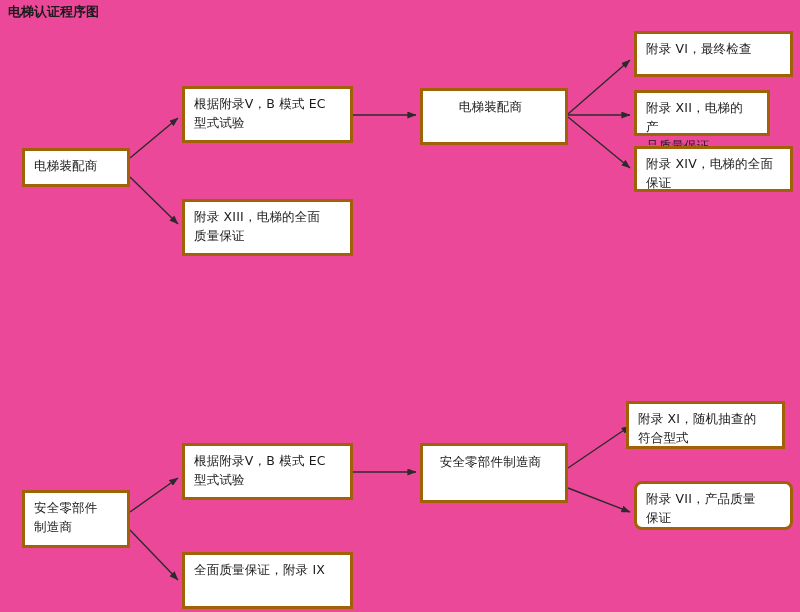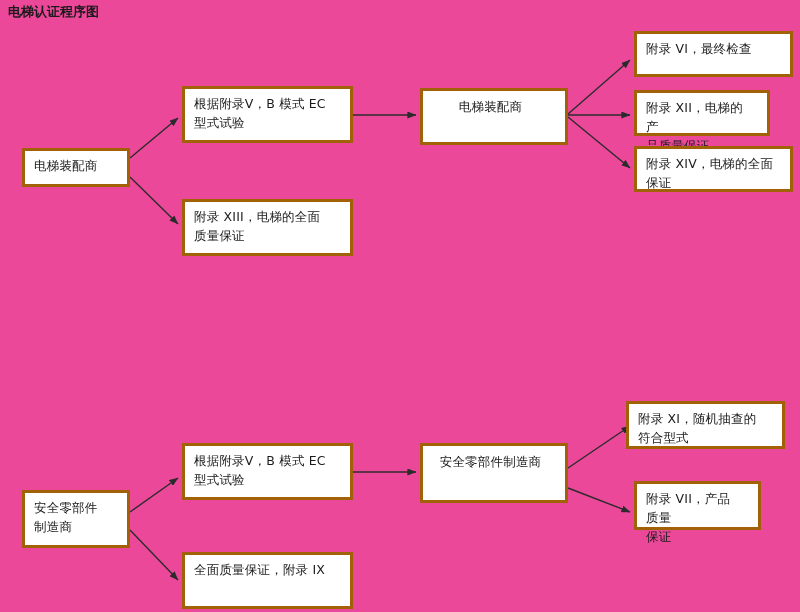--- a/index.html
+++ b/index.html
@@ -141,18 +141,18 @@
 
   <div class="node" style="left:182px; top:552px; width:171px; height:57px;">
     <span class="node-text">全面质量保证，附录 IX</span>
   </div>
 
   <div class="node" style="left:596px; top:401px; width:159px; height:48px;margin-left:30px;">
     <span class="node-text">附录 XI，随机抽查的
 符合型式</span>
   </div>
 
-  <div class="node" style="left:634px; top:481px; width:127px; height:49px;">
+  <div class="node" style="left:634px; top:481px; width:159px; height:49px;border-radius:8px;">
     <span class="node-text">附录 VII，产品质量
 保证</span>
   </div>
 
 </div>
 
 </body></html>

